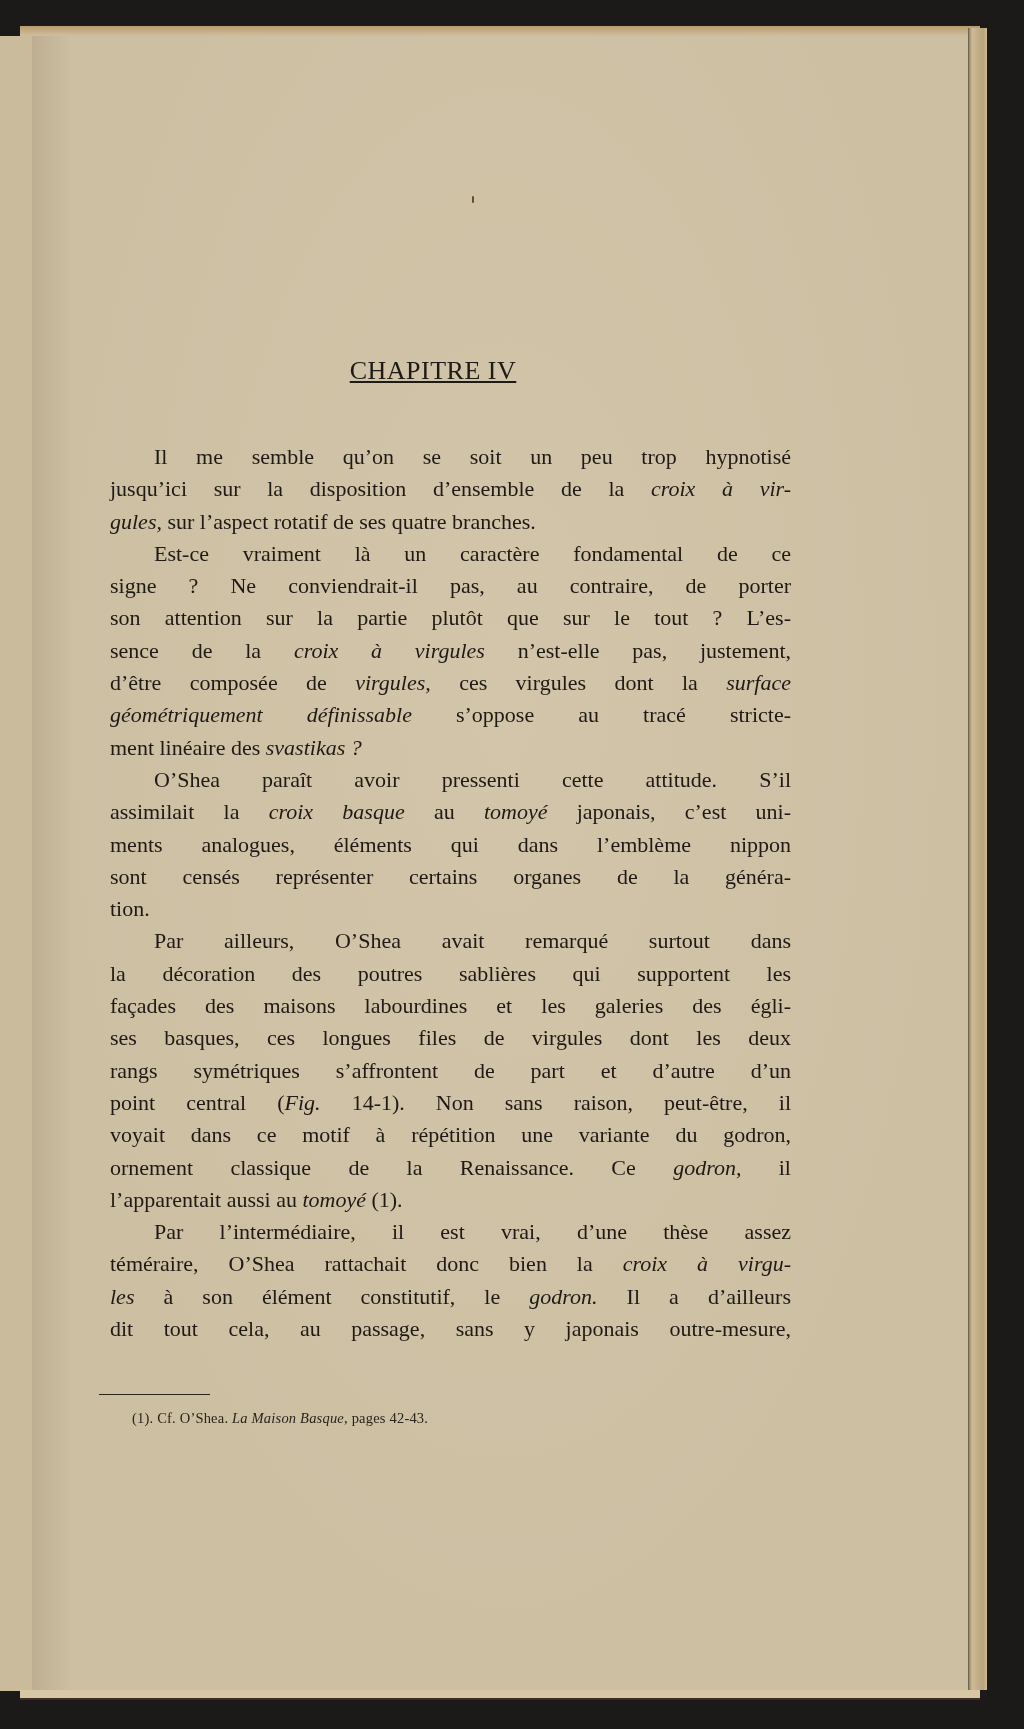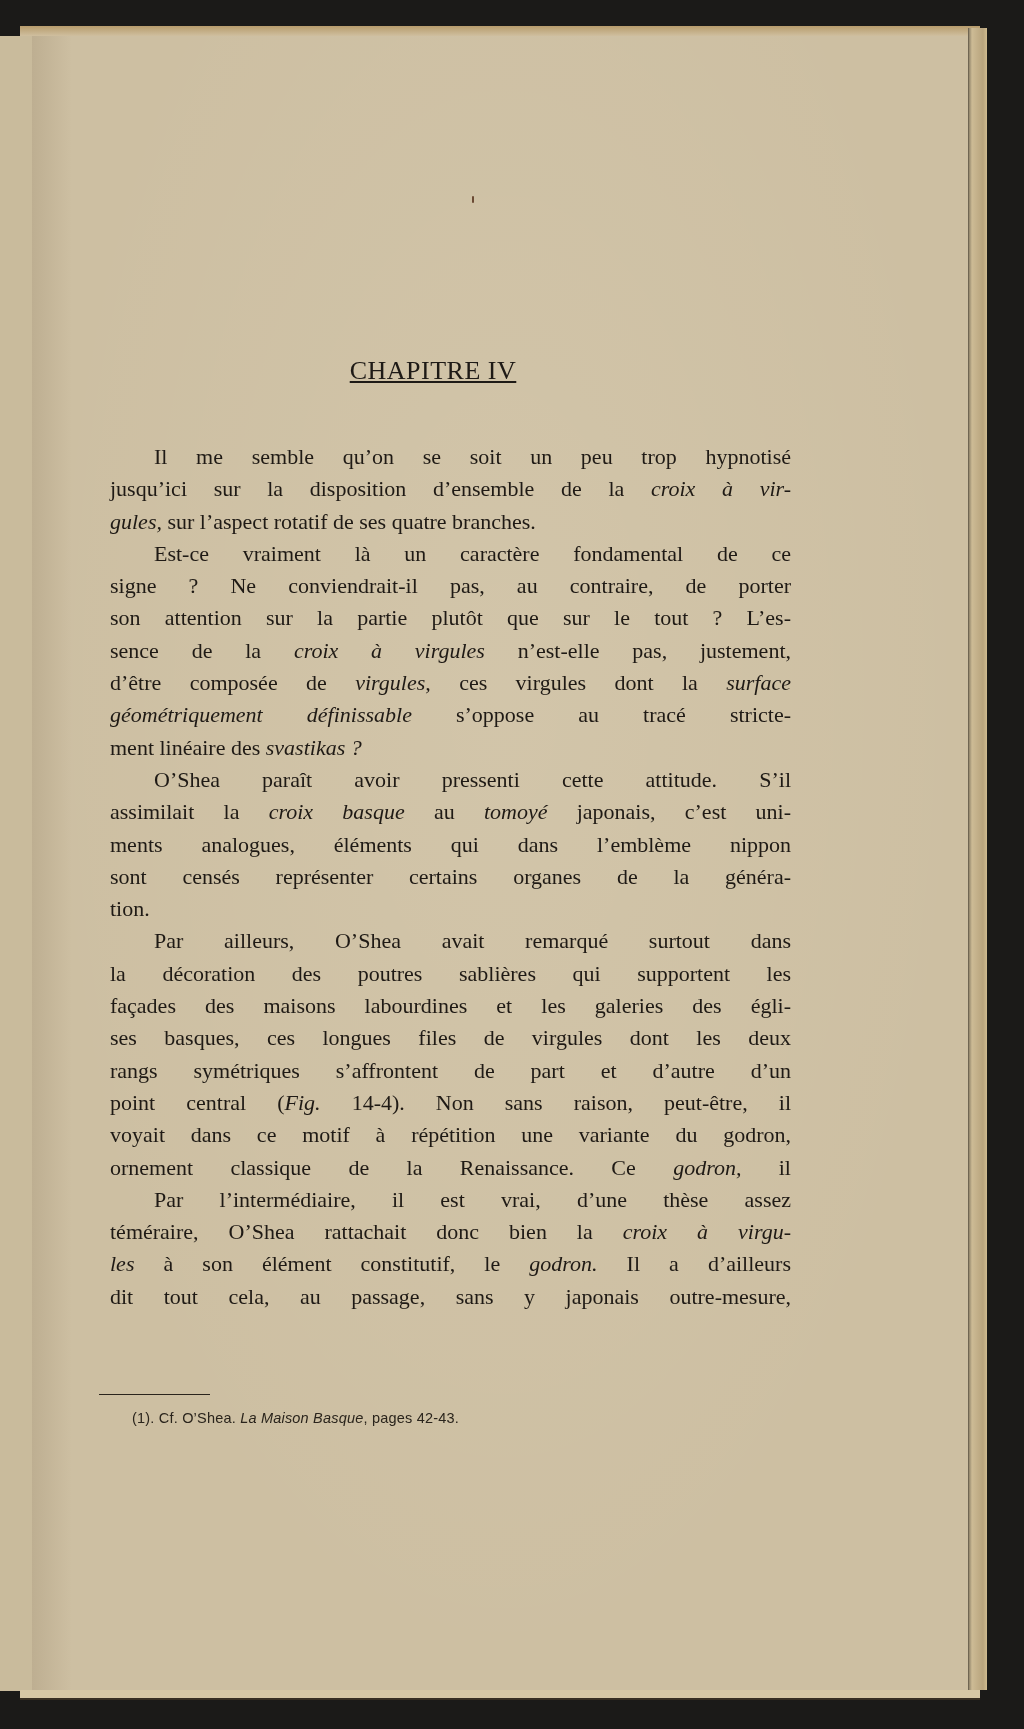--- a/index.html
+++ b/index.html
@@ -48,21 +48,21 @@
   }
   .line { display:block; height:32.3px; white-space:nowrap; text-align:justify; text-align-last:justify; }
   .line.last { text-align-last:left; }
   .line.indent { padding-left:44px; }
   .line i { }
   .footnote-rule {
     position:absolute; left:99px; top:1394px; width:111px; height:1px; background:#2a241c;
   }
   .footnote {
     position:absolute; left:132px; top:1410px; font-size:14.5px; color:#2a241c;
-    font-family:Liberation Sans, sans-serif; letter-spacing:0.2px;
+    font-family:Liberation Serif, serif; letter-spacing:0.2px;
   }
   .footnote i { font-style:italic; }
 </style>
 </head>
 <body>
 
 <div class="left-page"></div>
 <div class="page"></div>
 <div class="torn-top"></div>
 <div class="page-edge"></div>
@@ -85,23 +85,24 @@
     <span class="line indent"><span>O’Shea paraît avoir pressenti  cette attitude.  S’il</span></span>
     <span class="line"><span>assimilait la </span><i>croix basque</i><span> au </span><i>tomoyé</i><span> japonais, c’est uni-</span></span>
     <span class="line"><span>ments analogues, éléments qui dans l’emblème nippon</span></span>
     <span class="line"><span>sont censés représenter certains organes de la généra-</span></span>
     <span class="line last"><span>tion.</span></span>
     <span class="line indent"><span>Par ailleurs, O’Shea avait remarqué surtout dans</span></span>
     <span class="line"><span>la décoration des poutres sablières qui supportent les</span></span>
     <span class="line"><span>façades des maisons labourdines et les galeries des égli-</span></span>
     <span class="line"><span>ses basques, ces longues files de virgules dont les deux</span></span>
     <span class="line"><span>rangs symétriques s’affrontent de part et d’autre d’un</span></span>
-    <span class="line"><span>point central (</span><i>Fig.</i><span> 14-4). Non sans raison, peut-être, il</span></span>
+    <span class="line"><span>point central (</span><i>Fig.</i><span> 14-1). Non sans raison, peut-être, il</span></span>
     <span class="line"><span>voyait dans ce motif à répétition une variante du godron,</span></span>
     <span class="line"><span>ornement classique de la Renaissance. Ce </span><i>godron,</i><span> il</span></span>
+    <span class="line last"><span>l’apparentait aussi au  </span><i>tomoyé</i><span> (1).</span></span>
     <span class="line indent"><span>Par l’intermédiaire, il est vrai, d’une thèse assez</span></span>
     <span class="line"><span>téméraire, O’Shea rattachait donc bien la </span><i>croix à virgu-</i></span>
     <span class="line"><i>les</i><span> à son élément constitutif, le </span><i>godron.</i><span> Il a d’ailleurs</span></span>
     <span class="line"><span>dit tout cela, au passage, sans y japonais outre-mesure,</span></span>
   </div>
 
 <div class="footnote-rule"></div>
 <div class="footnote">
   <span>(1). Cf. O’Shea. </span><i>La Maison Basque</i><span>, pages 42-43.</span>
 </div>

